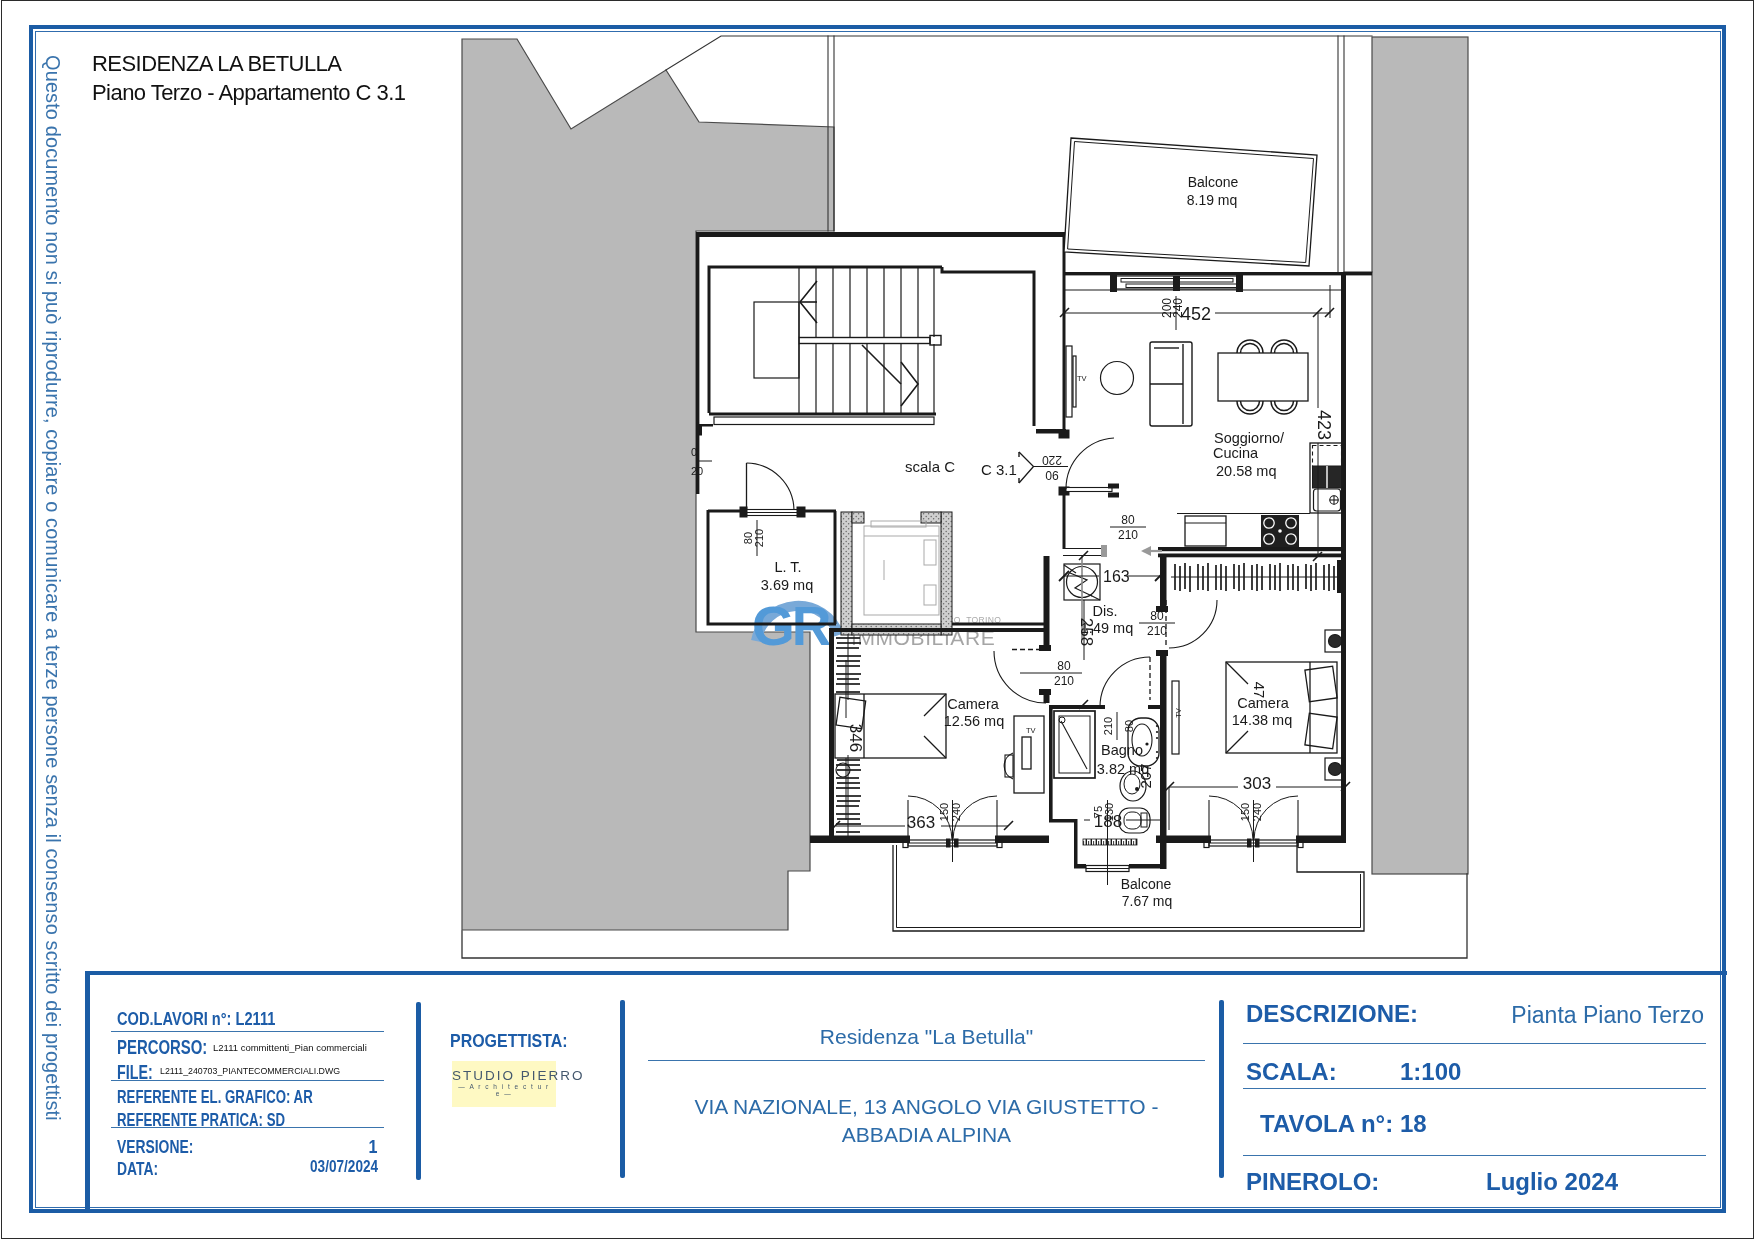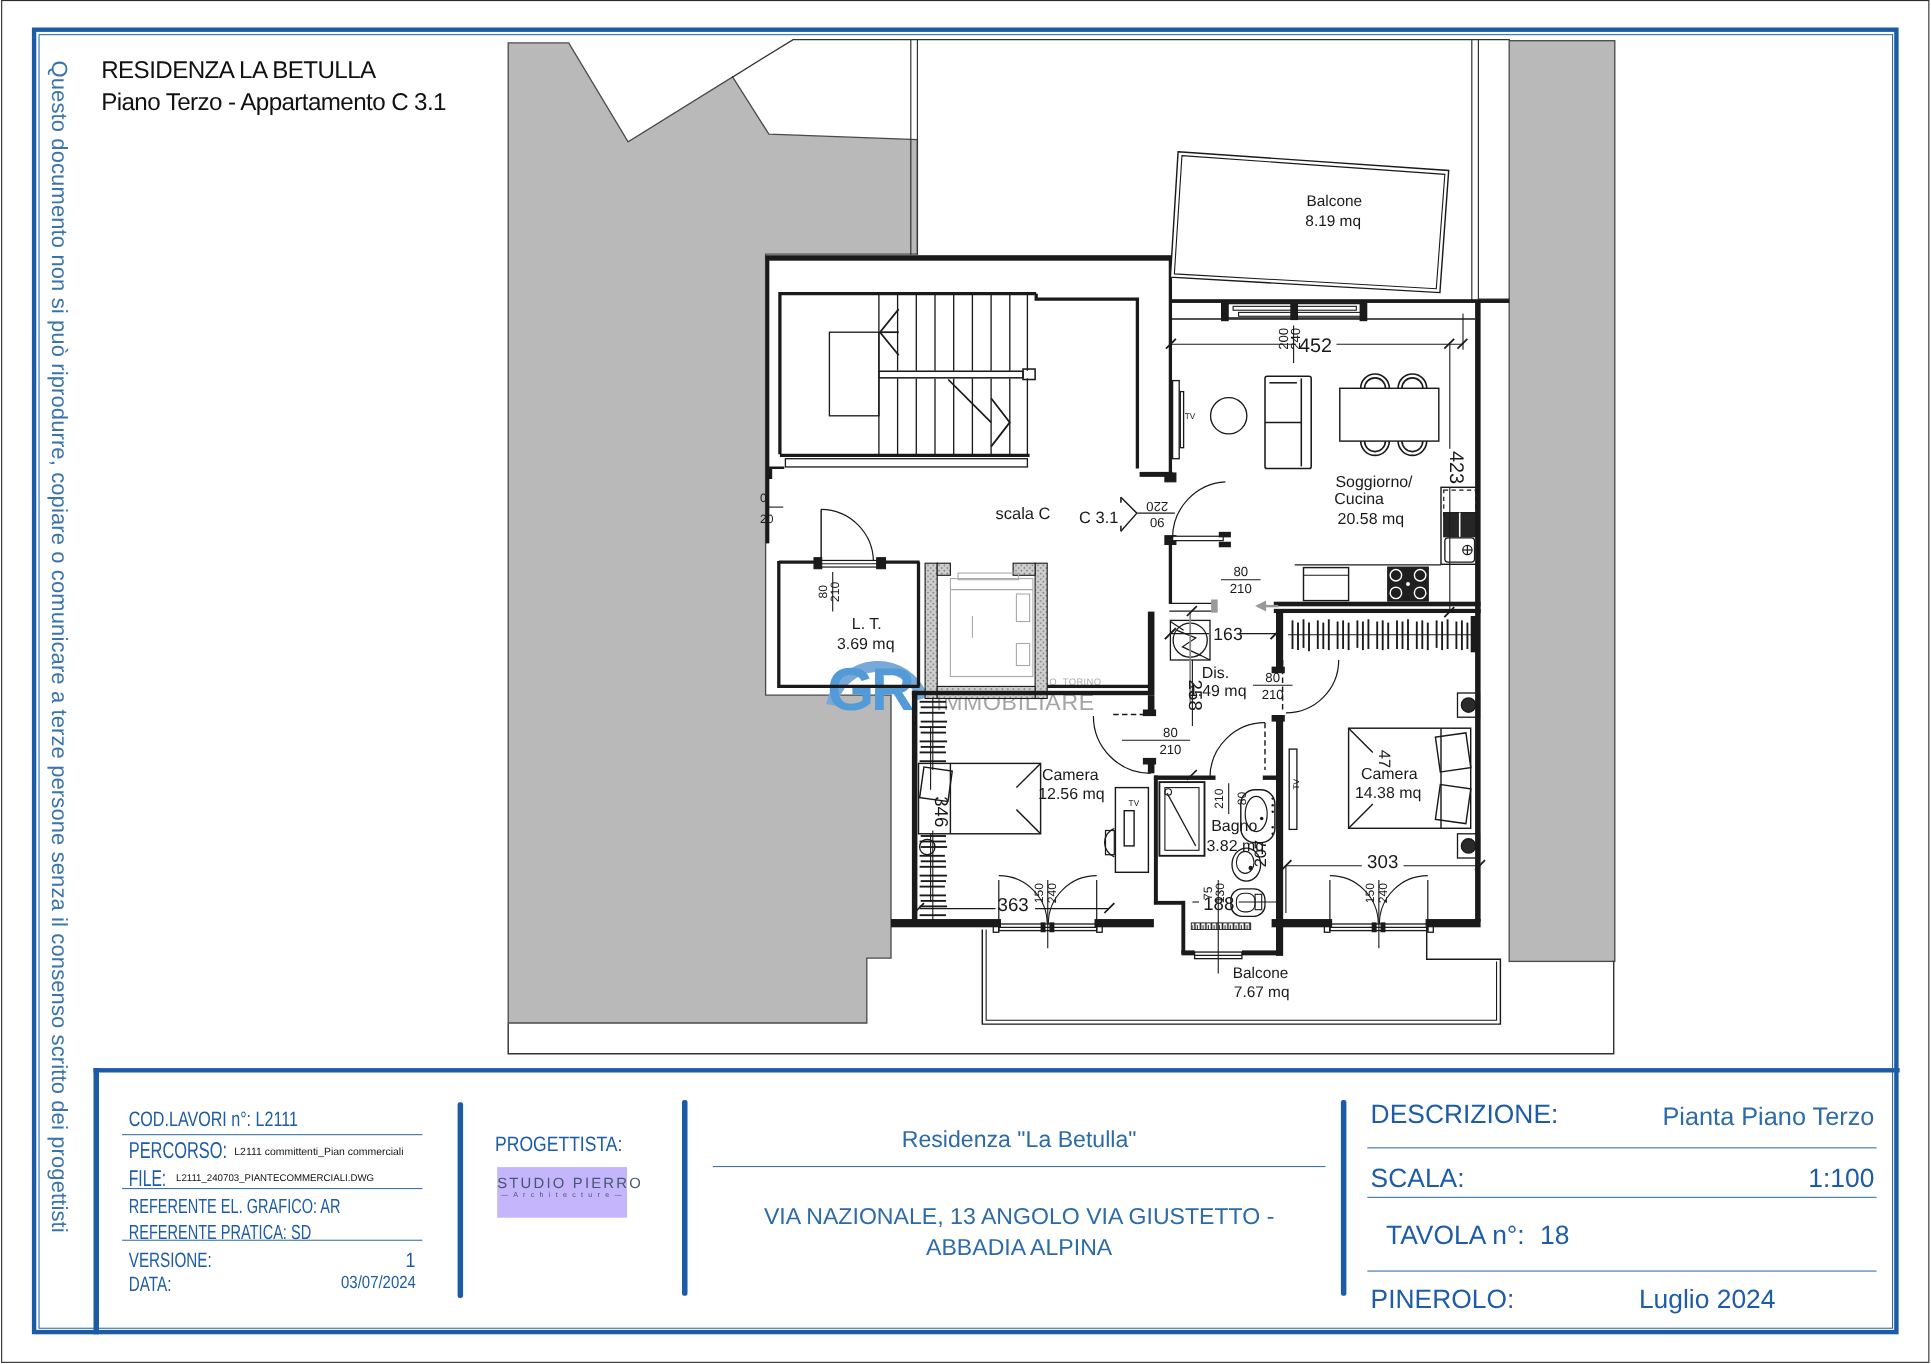--- a/index.html
+++ b/index.html
@@ -7,21 +7,21 @@
        font-family:"Liberation Sans", sans-serif;overflow:hidden;}
   .abs{position:absolute;}
   #pageborder{left:1px;top:0;width:1751px;height:1237px;border:1px solid #2b2b2b;}
   #blueframe{left:29px;top:25px;width:1689px;height:1180px;border:4px solid #1b5ca5;}
   #vtext{left:40px;top:55px;width:24px;height:1155px;color:#3a74ad;font-size:20px;
          writing-mode:vertical-rl;text-orientation:sideways;letter-spacing:0.1px;white-space:nowrap;}
   #title1{left:92px;top:49px;color:#111;font-size:22px;line-height:29px;letter-spacing:-0.55px;}
   
   #tblock{left:85px;top:971px;width:1637px;height:238px;border-left:5px solid #1b5ca5;border-top:4px solid #1b5ca5;}
   .bluediv{width:5px;background:#1b5ca5;border-radius:2px;}
-  .lbl{color:#1d5ca8;font-weight:normal;}
+  .lbl{color:#1d5ca8;font-weight:bold;}
   .sx{display:inline-block;transform-origin:0 50%;}
   .sxr{display:inline-block;transform-origin:100% 50%;}
   .val{color:#2c6ba8;}
   .hr1{height:1px;background:#3a74ad;}
 </style>
 </head>
 <body>
 
 <div class="abs" id="pageborder"></div>
 
@@ -636,32 +636,32 @@
 <div class="abs hr1" style="left:111px;top:1080px;width:273px"></div>
 <div class="abs lbl" style="left:117px;top:1086px;font-size:18.5px"><span class="sx" style="transform:scaleX(.715)">REFERENTE EL. GRAFICO: AR</span></div>
 <div class="abs lbl" style="left:117px;top:1109px;font-size:18.5px"><span class="sx" style="transform:scaleX(.715)">REFERENTE PRATICA: SD</span></div>
 <div class="abs hr1" style="left:111px;top:1127px;width:273px"></div>
 <div class="abs lbl" style="left:117px;top:1136px;font-size:19px"><span class="sx" style="transform:scaleX(.73)">VERSIONE:</span></div>
 <div class="abs lbl" style="left:240px;top:1136px;width:138px;font-size:19px;text-align:right"><span class="sxr" style="transform:scaleX(.85)">1</span></div>
 <div class="abs lbl" style="left:117px;top:1158px;font-size:19px"><span class="sx" style="transform:scaleX(.73)">DATA:</span></div>
 <div class="abs lbl" style="left:240px;top:1158px;width:138px;font-size:16px;text-align:right"><span class="sxr" style="transform:scaleX(.85)">03/07/2024</span></div>
 
 <div class="abs lbl" style="left:450px;top:1030px;font-size:19px"><span class="sx" style="transform:scaleX(.84)">PROGETTISTA:</span></div>
-<div class="abs" style="left:452px;top:1061px;width:118px;height:46px;background:#c4b5fd;text-align:center">
+<div class="abs" style="left:452px;top:1061px;width:104px;height:46px;background:#fef9c3;text-align:center">
   <div style="margin-top:7px;font-size:13.5px;letter-spacing:2px;color:#44586e">STUDIO&nbsp;PIERRO</div>
   <div style="font-size:6.5px;letter-spacing:1.5px;color:#44586e">—&nbsp;A r c h i t e c t u r e&nbsp;—</div>
 </div>
 
 <div class="abs val" style="left:648px;top:1025px;width:557px;font-size:21px;text-align:center">Residenza "La Betulla"</div>
 <div class="abs hr1" style="left:648px;top:1060px;width:557px"></div>
 <div class="abs val" style="left:648px;top:1093px;width:557px;font-size:21px;line-height:28px;text-align:center">VIA NAZIONALE, 13 ANGOLO VIA GIUSTETTO -<br>ABBADIA ALPINA</div>
 
 <div class="abs lbl" style="left:1246px;top:1000px;font-size:24px">DESCRIZIONE:</div>
 <div class="abs val" style="left:1400px;top:1002px;width:304px;font-size:23px;text-align:right">Pianta Piano Terzo</div>
 <div class="abs hr1" style="left:1243px;top:1043px;width:463px"></div>
 <div class="abs lbl" style="left:1246px;top:1058px;font-size:24px">SCALA:</div>
-<div class="abs lbl" style="left:1400px;top:1058px;width:304px;font-size:24px;text-align:right">1:100</div>
+<div class="abs lbl" style="left:1400px;top:1058px;width:304px;font-size:24px;">1:100</div>
 <div class="abs hr1" style="left:1243px;top:1088px;width:463px"></div>
 <div class="abs lbl" style="left:1260px;top:1110px;font-size:24px">TAVOLA n°:</div>
 <div class="abs lbl" style="left:1400px;top:1110px;width:304px;font-size:24px;">18</div>
 <div class="abs hr1" style="left:1243px;top:1155px;width:463px"></div>
 <div class="abs lbl" style="left:1246px;top:1168px;font-size:24px">PINEROLO:</div>
 <div class="abs lbl" style="left:1400px;top:1168px;width:304px;font-size:24px;text-align:center">Luglio 2024</div>
 
 </body></html>

